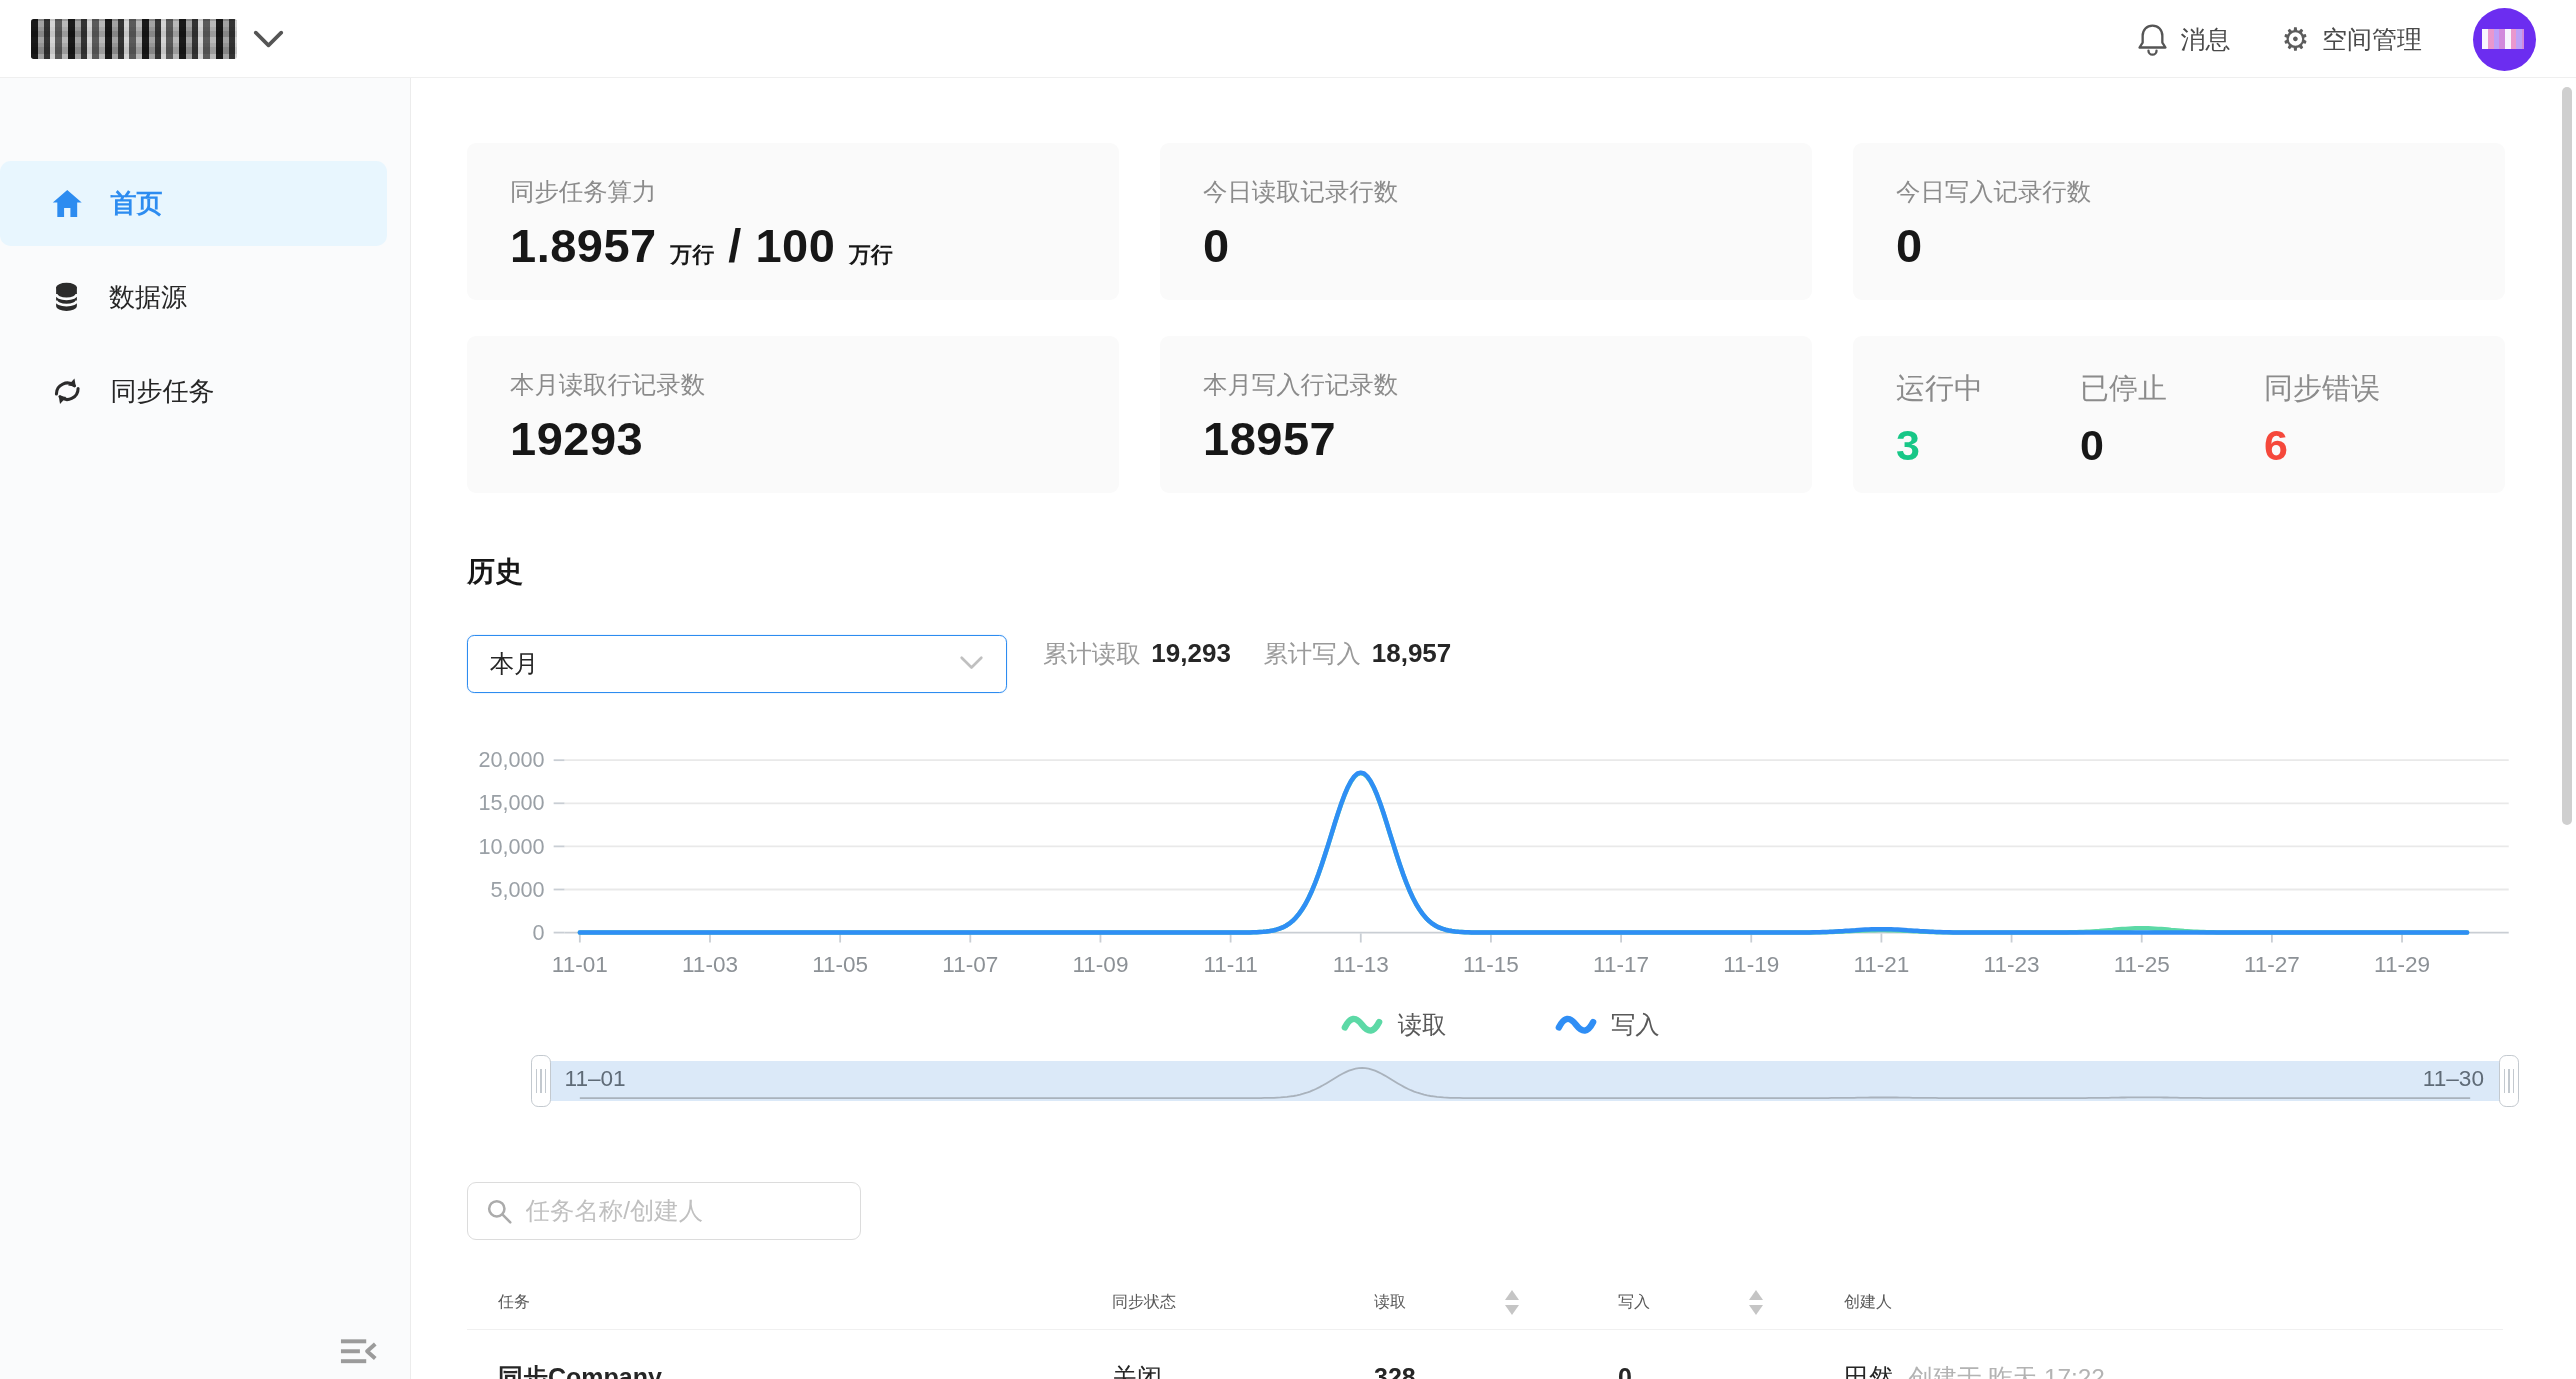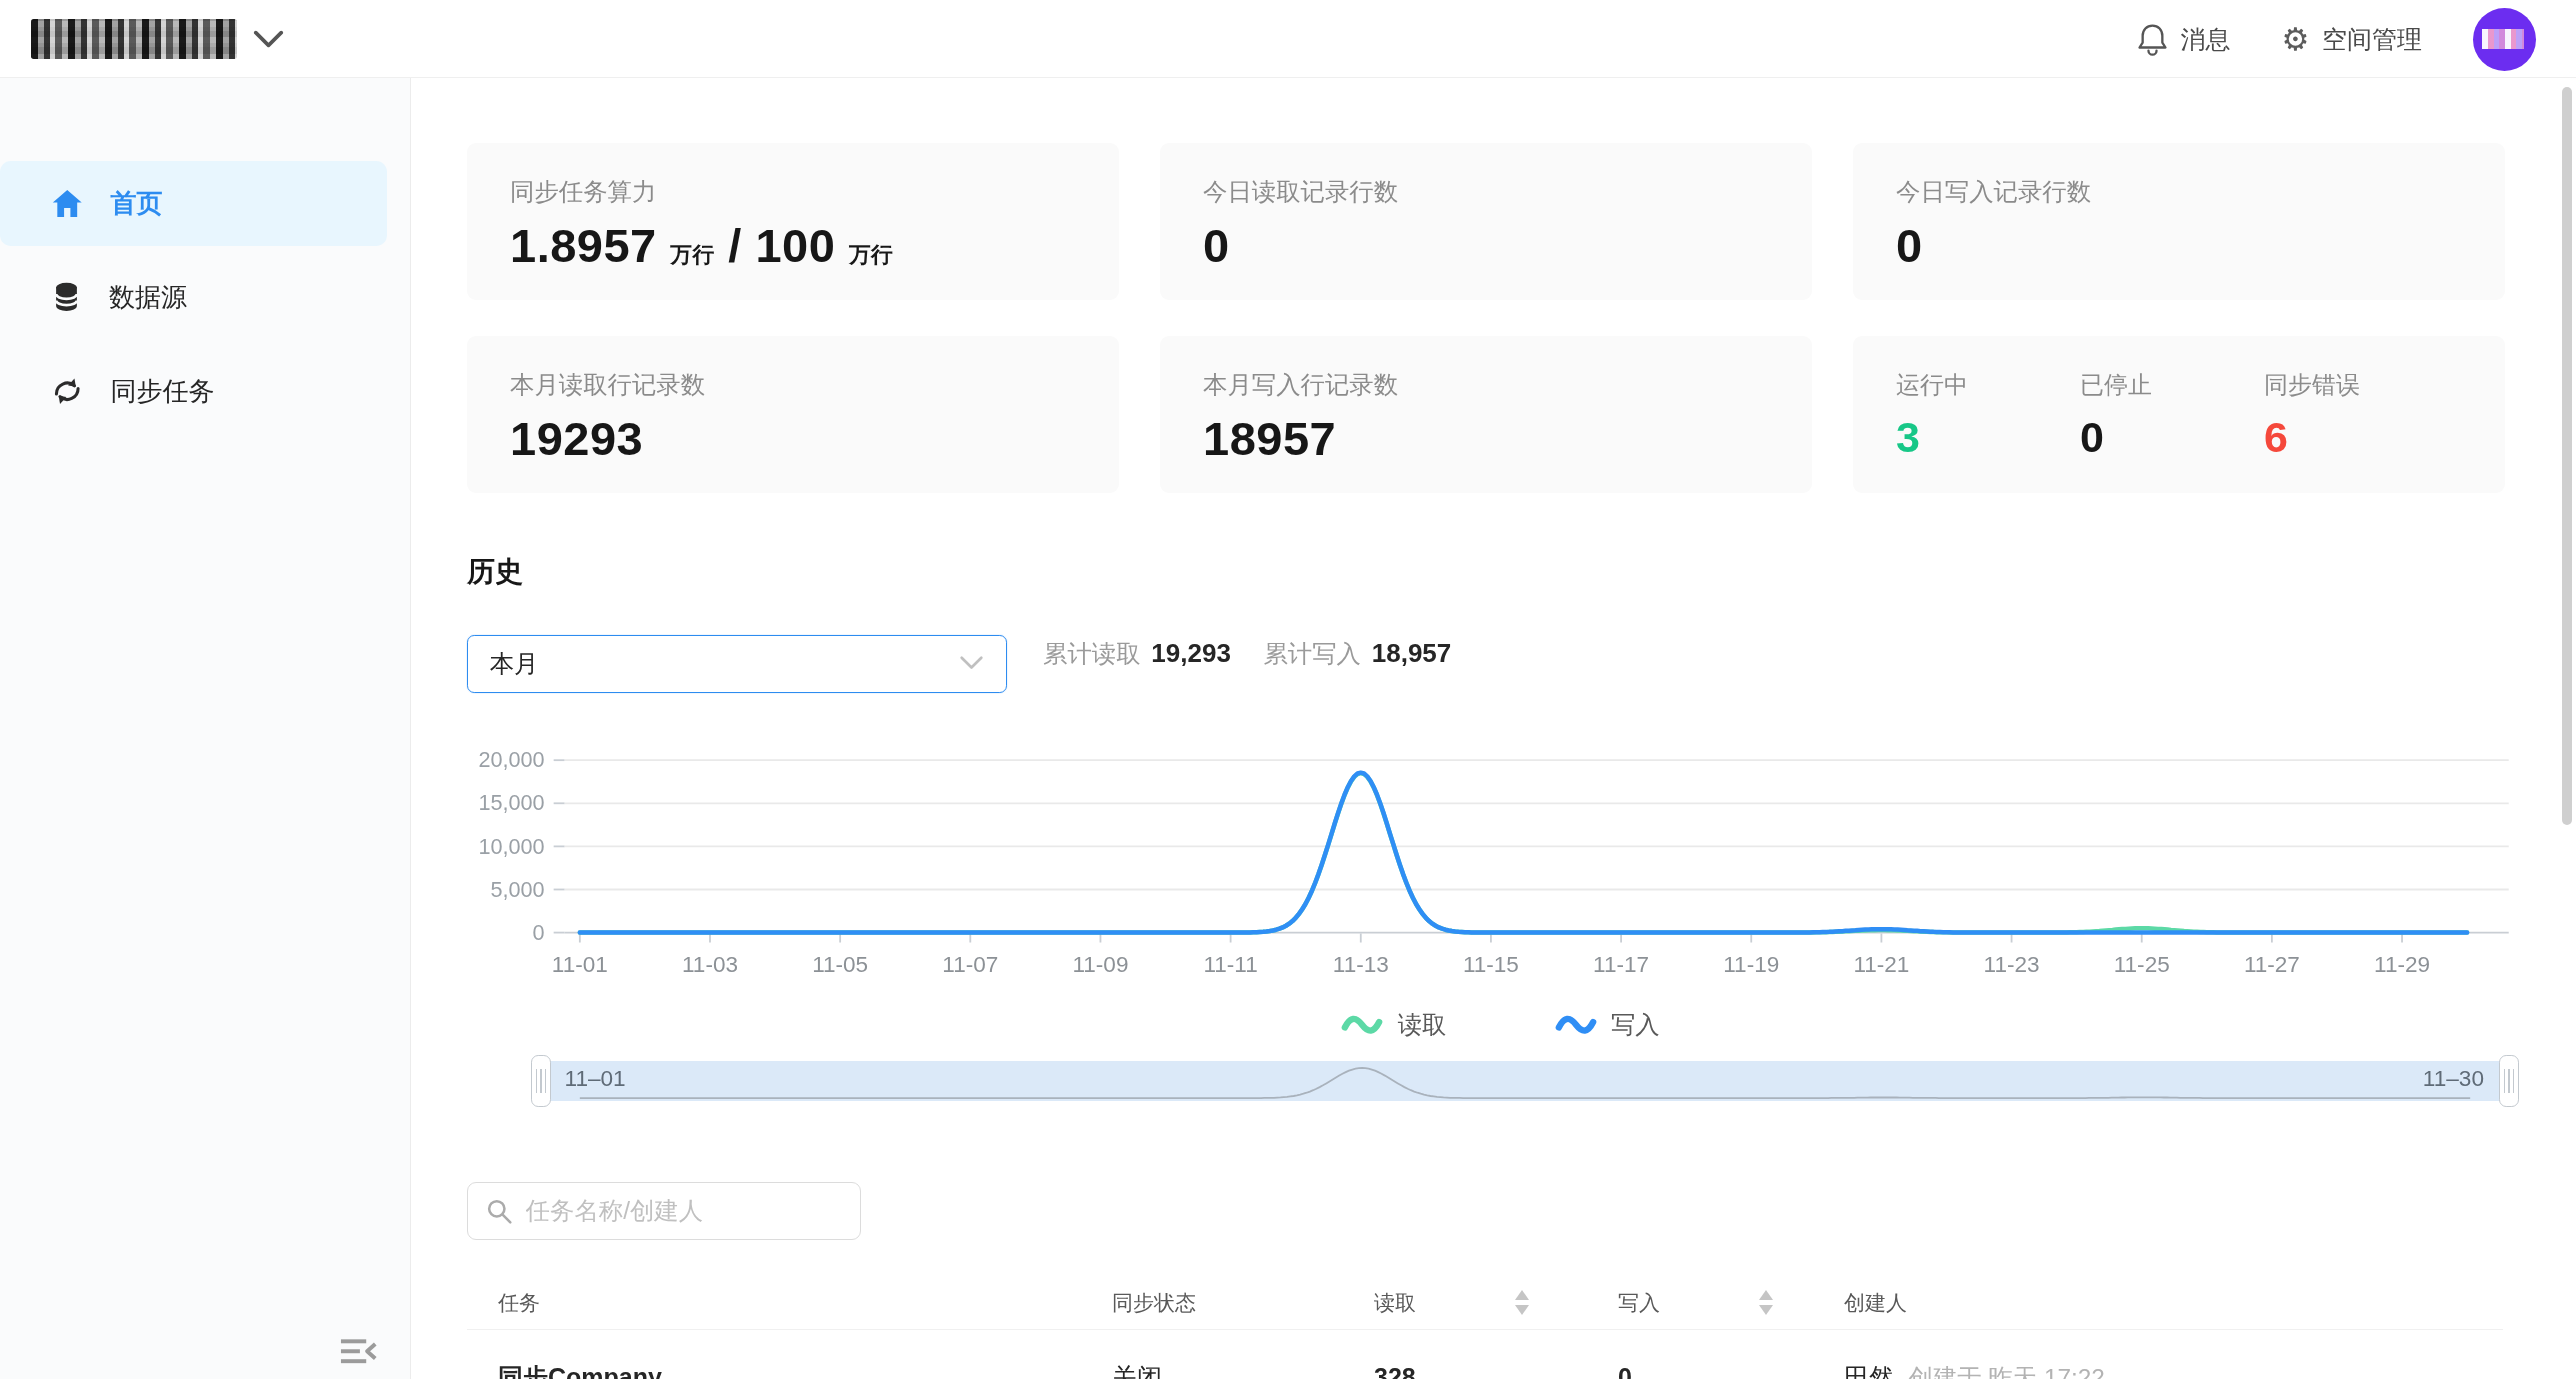--- a/index.html
+++ b/index.html
@@ -36,21 +36,21 @@
   .main { position:absolute; left:412px; top:77px; width:2164px; height:1302px; overflow:hidden; background:#fff; }
   .content { padding:66px 0 0 55px; width:2091px; }
 
   .cards { display:grid; grid-template-columns:repeat(3, 652px); grid-auto-rows:157px; column-gap:41px; row-gap:36px; }
   .card { background:#fafafa; border-radius:9px; padding:32.5px 43px; }
   .card .lbl { font-size:24.4px; color:#8b8b8b; }
   .card .val { font-size:47px; font-weight:bold; color:#171717; margin-top:10.8px; letter-spacing:0.5px; }
   .card .unit { font-size:21.7px; font-weight:bold; }
   .status-card { display:flex; padding:32.5px 0 32.5px 43px; background:#fafafa; border-radius:9px; }
   .status-col { width:184px; }
-  .status-col .lbl { font-size:24px; color:#8b8b8b; }
+  .status-col .lbl { font-size:29px; color:#8b8b8b; }
   .status-col .val { font-size:43px; font-weight:bold; margin-top:12.6px; }
 
   .sec-title { margin-top:60px; font-size:28px; font-weight:bold; color:#171717; }
 
   .controls { margin-top:23.5px; display:flex; align-items:center; }
   .select { width:540px; height:58px; border:1.8px solid #2d8cf0; border-radius:7.2px; display:flex; align-items:center;
     padding:0 21.7px; font-size:24.4px; color:#262626; cursor:pointer; background:#fff; box-shadow:0 0 0 0.9px rgba(45,140,240,.08);margin-top:20px; }
   .select .chev { margin-left:auto; }
   .sum { display:flex; align-items:baseline; gap:10.8px; margin-left:36px; font-size:24.4px; }
   .sum .slbl { color:#9a9a9a; }
@@ -70,21 +70,21 @@
 
   .search { margin-top:81px; width:394px; height:58px; border:1.8px solid #dcdcdc; border-radius:9px;
     display:flex; align-items:center; padding:0 18px; gap:12.6px; background:#fff; }
   .search input { border:none; outline:none; font-size:24.4px; color:#262626; width:307px; background:transparent;
     font-family:inherit; }
   .search input::placeholder { color:#c0c0c0; }
 
   .table { margin-top:36px; width:2036px; }
   .t-head { display:grid; grid-template-columns:614px 262px 244px 226px 1fr; padding:0 0 0 31px; height:54px;
     align-items:center; border-bottom:1.8px solid #f0f0f0; }
-  .th { font-size:21px; color:#595959; display:flex; align-items:center; }
+  .th { font-size:16px; color:#595959; display:flex; align-items:center; }
   .sorter { display:flex; flex-direction:column; gap:4.5px; margin-left:99px; cursor:pointer; }
   .sorter .up { width:0; height:0; border-left:7.2px solid transparent; border-right:7.2px solid transparent; border-bottom:10px solid #c5c5c5; }
   .sorter .dn { width:0; height:0; border-left:7.2px solid transparent; border-right:7.2px solid transparent; border-top:10px solid #c5c5c5; }
   .t-row { display:grid; grid-template-columns:614px 262px 244px 226px 1fr; padding-left:31px; height:94px;
     align-items:center; cursor:pointer; }
   .td { font-size:25px; color:#262626; }
   .td.b { font-weight:bold; }
   .creator { display:flex; gap:14.4px; align-items:baseline; }
   .creator .when { color:#b3b3b3; font-size:24.4px; }
 

